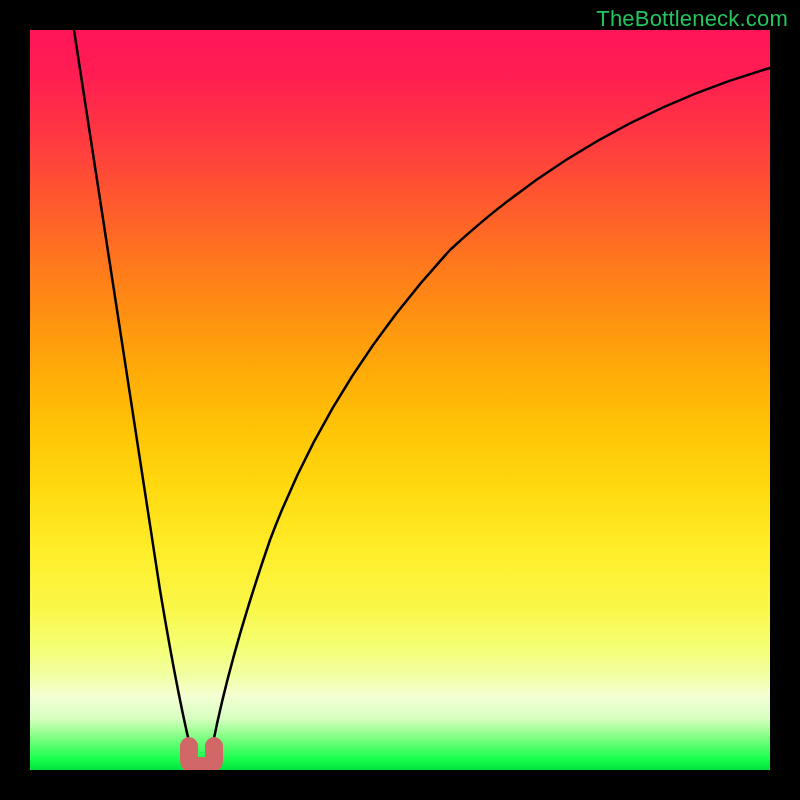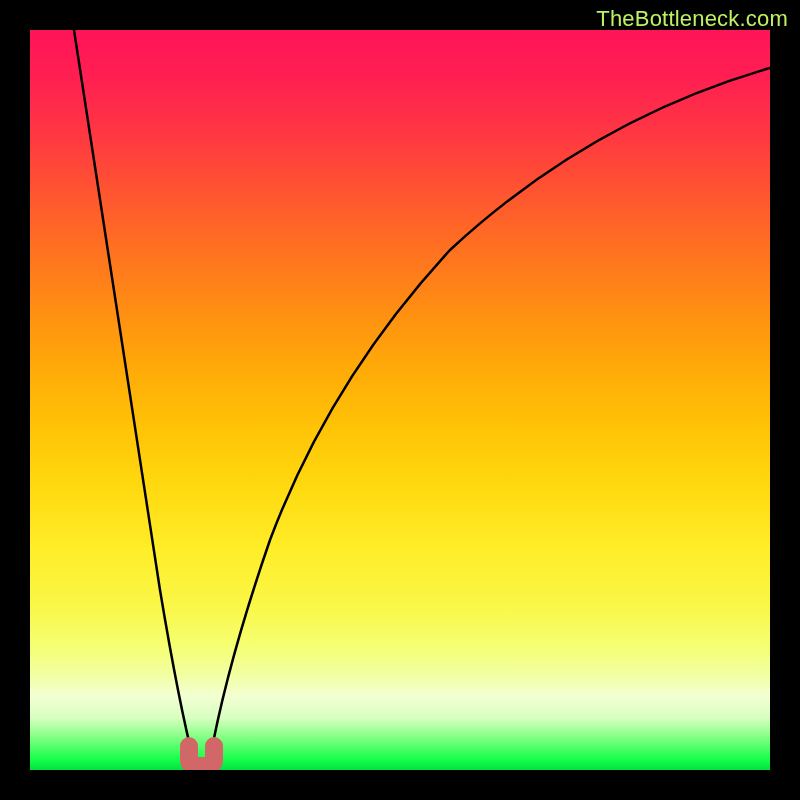--- a/index.html
+++ b/index.html
@@ -44,21 +44,21 @@
     position: absolute;
     left: 0; top: 0;
     width: 740px; height: 740px;
     display: block;
   }
 
   .watermark {
     position: absolute;
     top: 6px;
     right: 12px;
-    color: #bef264;
+    color: #22c55e;
     font-size: 22px;
     letter-spacing: 0.2px;
   }
 
   .curve { stroke: #000; stroke-width: 2.5; fill: none; }
   .marker {
     stroke: #d16767;
     stroke-width: 18;
     fill: none;
     stroke-linecap: round;

